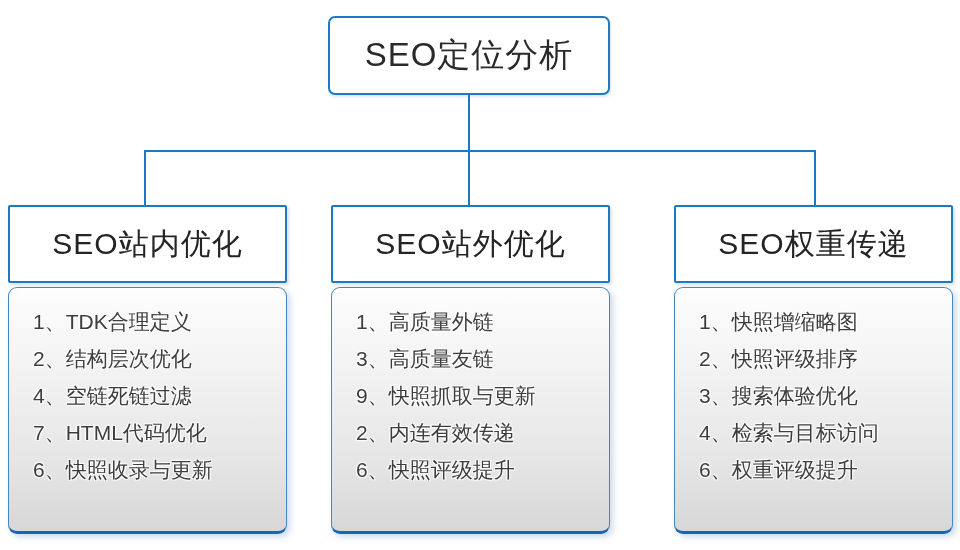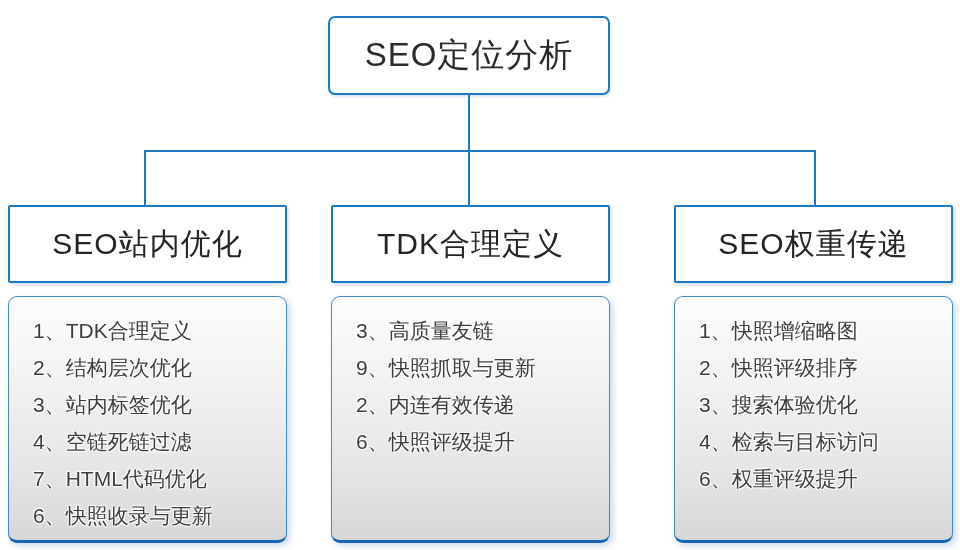--- a/index.html
+++ b/index.html
@@ -71,21 +71,21 @@
     letter-spacing: 1px;
     position: relative;
     z-index: 2;
     box-shadow: 2px 2px 3px rgba(110, 150, 190, 0.28);
   }
 
   .branch-list {
     box-sizing: border-box;
     width: 100%;
     height: 247px;
-    margin-top: 13px;
+    margin-top: 4px;
     background: linear-gradient(180deg, #fdfdfd 0%, #f2f2f2 35%, #e6e6e6 70%, #d7d7d7 100%);
     border: 1px solid #4587c2;
     border-bottom: 3px solid #1566b4;
     border-radius: 9px;
     padding: 15px 8px 0 24px;
     box-shadow: 3px 3px 6px rgba(110, 150, 200, 0.35);
   }
 
   .list-item {
     font-size: 21px;
@@ -106,30 +106,30 @@
   <div class="line h" id="conn-horizontal"></div>
   <div class="line v" id="conn-drop-left"></div>
   <div class="line v" id="conn-drop-mid"></div>
   <div class="line v" id="conn-drop-right"></div>
 
   <div class="branch" id="branch-0">
     <div class="branch-header">SEO站内优化</div>
     <div class="branch-list">
       <div class="list-item">1、TDK合理定义</div>
       <div class="list-item">2、结构层次优化</div>
-      <div class="list-item">3、站内标签优化</div>
       <div class="list-item">4、空链死链过滤</div>
       <div class="list-item">7、HTML代码优化</div>
       <div class="list-item">6、快照收录与更新</div>
     </div>
   </div>
 
   <div class="branch" id="branch-1">
-    <div class="branch-header">TDK合理定义</div>
+    <div class="branch-header">SEO站外优化</div>
     <div class="branch-list">
+      <div class="list-item">1、高质量外链</div>
       <div class="list-item">3、高质量友链</div>
       <div class="list-item">9、快照抓取与更新</div>
       <div class="list-item">2、内连有效传递</div>
       <div class="list-item">6、快照评级提升</div>
     </div>
   </div>
 
   <div class="branch" id="branch-2">
     <div class="branch-header">SEO权重传递</div>
     <div class="branch-list">

